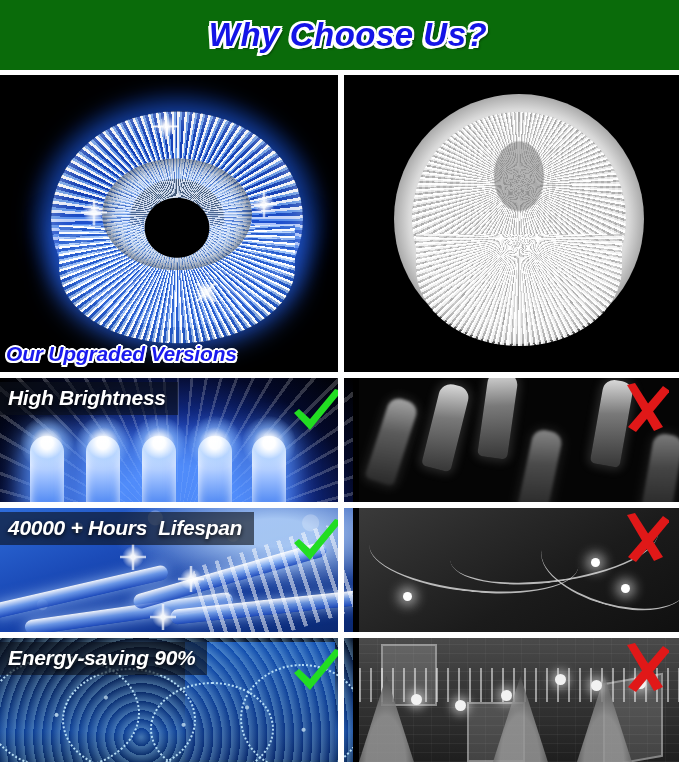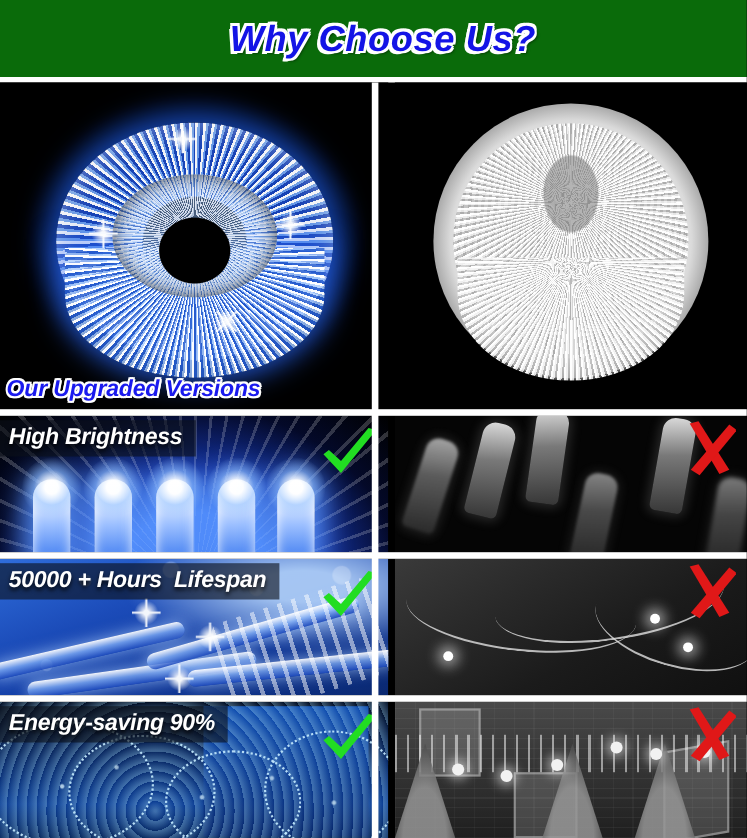--- a/index.html
+++ b/index.html
@@ -309,21 +309,21 @@
           <div class="bokeh"></div>
           <div class="strip st1"></div>
             <div class="strip st2"></div>
           <div class="strip st3"></div>
             <div class="strip st4"></div>
           <div class="dots"></div>
           <div class="spark" style="left:120px;top:36px;"></div>
           <div class="spark" style="left:178px;top:58px;"></div>
           <div class="spark" style="left:150px;top:96px;"></div>
         </div>
-        <div class="feat-label">50000 + Hours  Lifespan</div>
+        <div class="feat-label">40000 + Hours  Lifespan</div>
         <svg class="check" viewBox="0 0 58 52">
           <path d="M5 27 L21 44 L53 5 L46 3 L21 33 L10 23 Z" fill="#22dd22"></path>
         </svg>
       </div>
 
       <div class="cell cell-r">
         <div class="art">
           <div class="wire-bg"></div>
           <div class="wire w1"></div>
             <div class="wire w2"></div>

